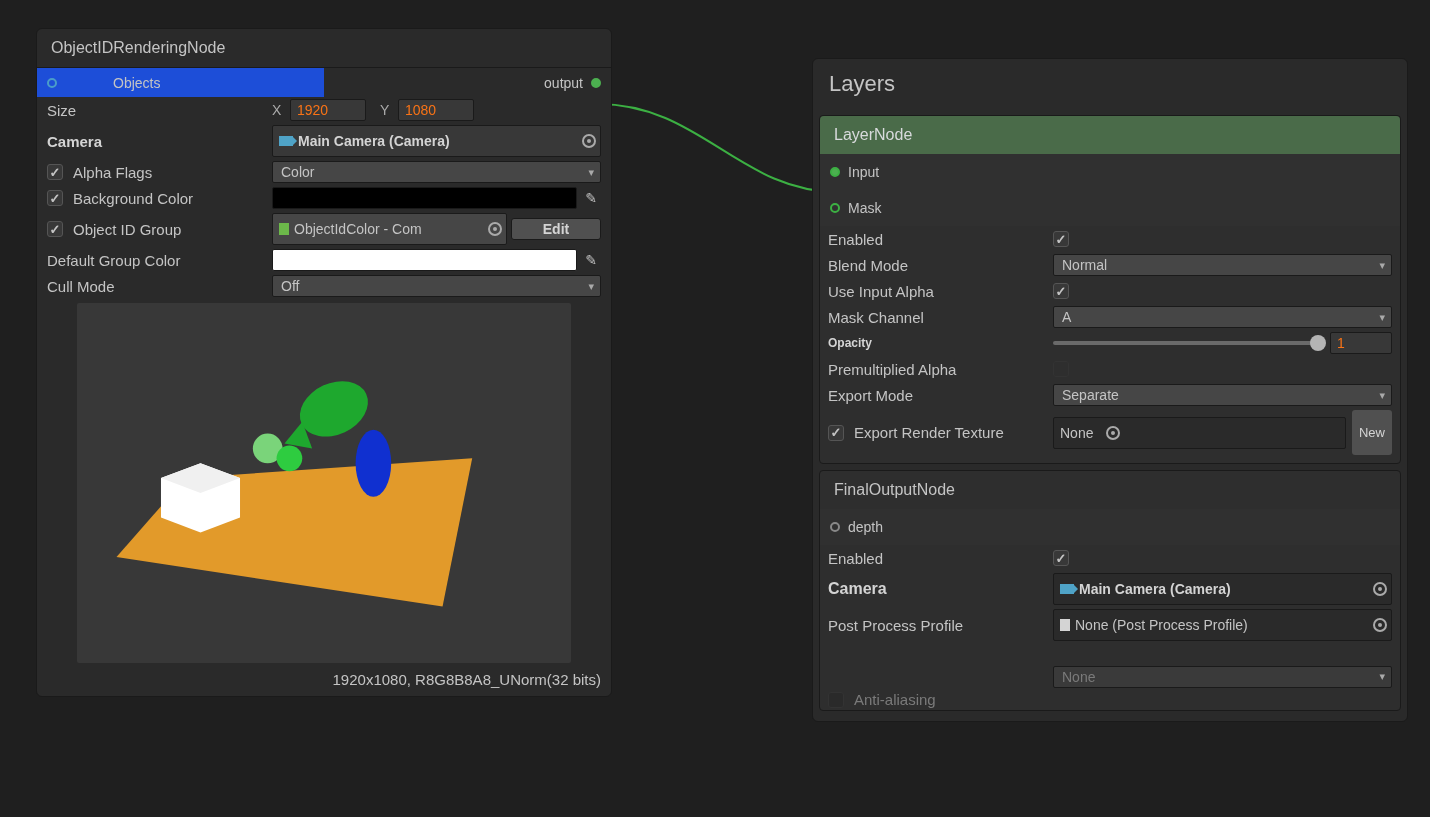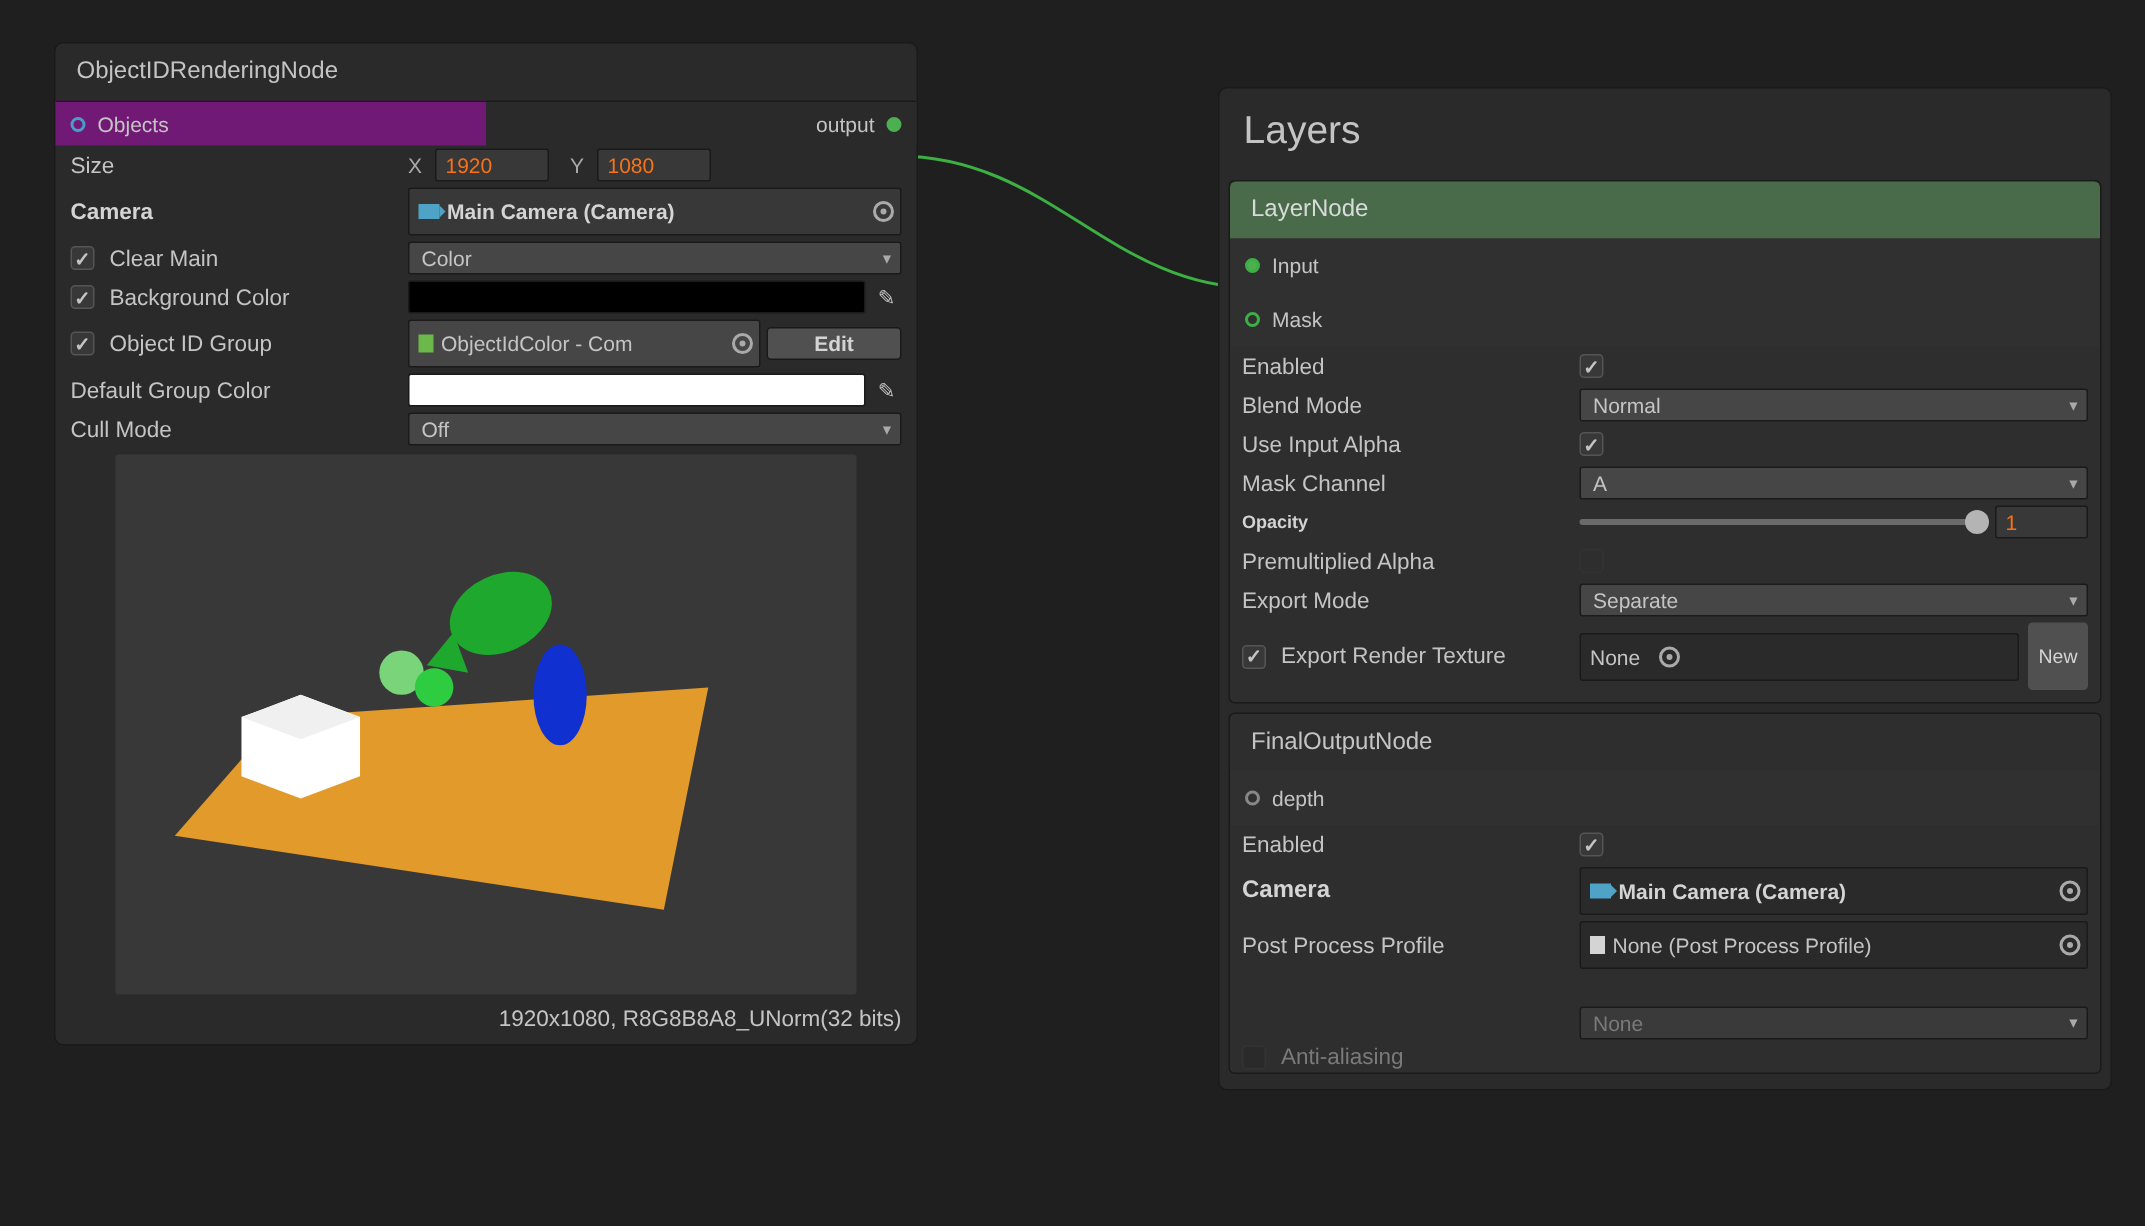--- a/index.html
+++ b/index.html
@@ -20,35 +20,35 @@
   border-radius: 6px;
 }
 .node-title {
   padding: 10px 14px;
   font-size: 16px;
   color: #c4c4c4;
   border-radius: 6px 6px 0 0;
 }
 .panel-title {
   padding: 12px 16px;
-  font-size: 26px;
+  font-size: 22px;
   color: #c4c4c4;
 }
 .node-head-green {
   background: #4a6b49;
   color: #d8dadc;
 }
 .port-row {
   display: flex;
   align-items: center;
   height: 30px;
   padding: 0 10px;
   background: #303030;
 }
-.port-row.dim { background: #701a75; }
+.port-row.dim { background: #1d4ed8; gap: 48px; }
 .port-circle {
   width: 10px; height: 10px;
   border: 2px solid #4cb050;
   border-radius: 50%;
   margin-right: 8px;
   flex-shrink: 0;
 }
 .port-circle.blue { border-color: #4a9dc9; }
 .port-circle.filled { background: #4cb050; }
 .port-label { flex: 1; color: #c4c4c4; }
@@ -277,21 +277,21 @@
     <div class="objfield bold">
       <span class="icon-cam"></span>
       <span>Main Camera (Camera)</span>
       <span class="picker"></span>
     </div>
   </div>
 
   <div class="field-row">
     <div class="field-label">
       <span class="cb checked"></span>
-      <span>Clear Main</span>
+      <span>Alpha Flags</span>
     </div>
     <div class="select">
       <span>Color</span>
     </div>
   </div>
 
   <div class="field-row">
     <div class="field-label">
       <span class="cb checked"></span>
       <span>Background Color</span>

